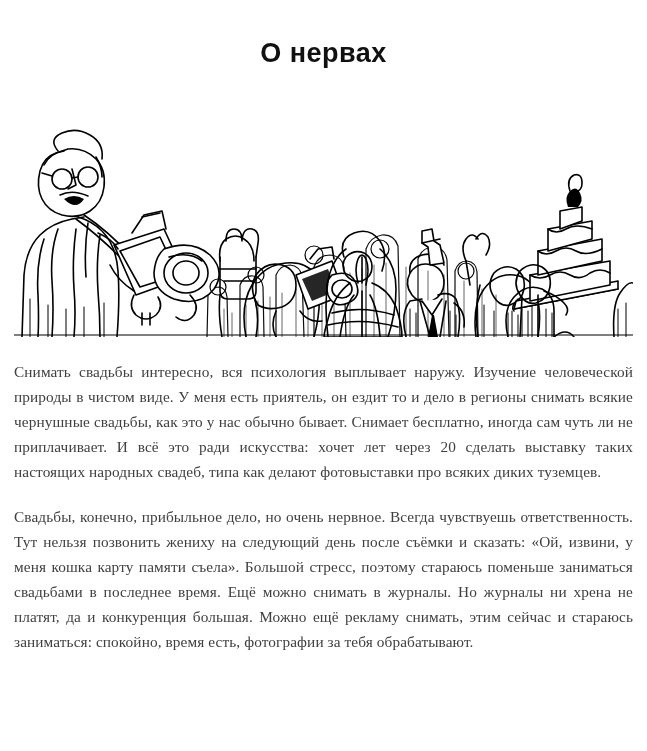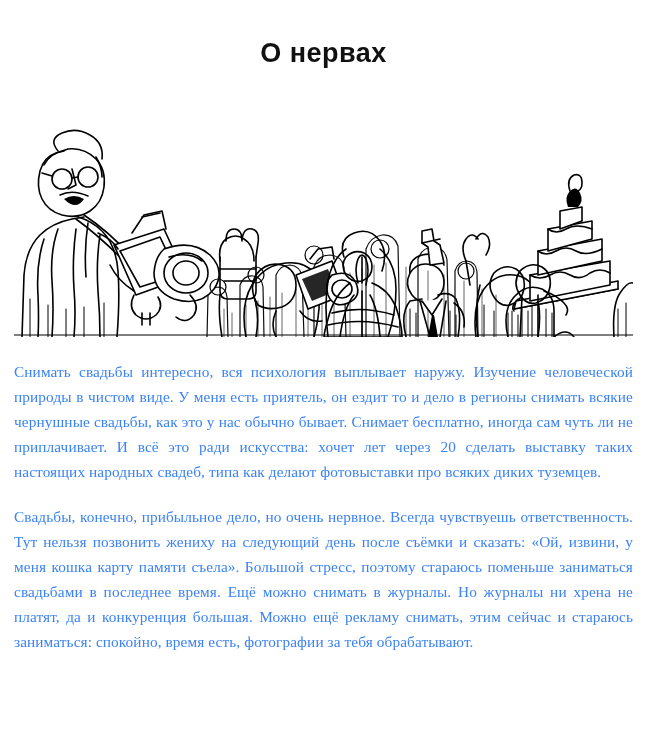--- a/index.html
+++ b/index.html
@@ -46,21 +46,21 @@
     box-sizing: border-box;
     width: 647px;
     margin-top: 22px;
   }
   .body-text p {
     margin: 0 0 20px 0;
     font-family: "Liberation Serif", serif;
     font-size: 15.3px;
     line-height: 25px;
     text-align: justify;
-    color: #3b82f6;
+    color: #404040;
     letter-spacing: 0.1px;
   }
   .body-text p:last-child {
     margin-bottom: 3px;
   }
 </style>
 </head>
 <body>
 
 <div class="page">

